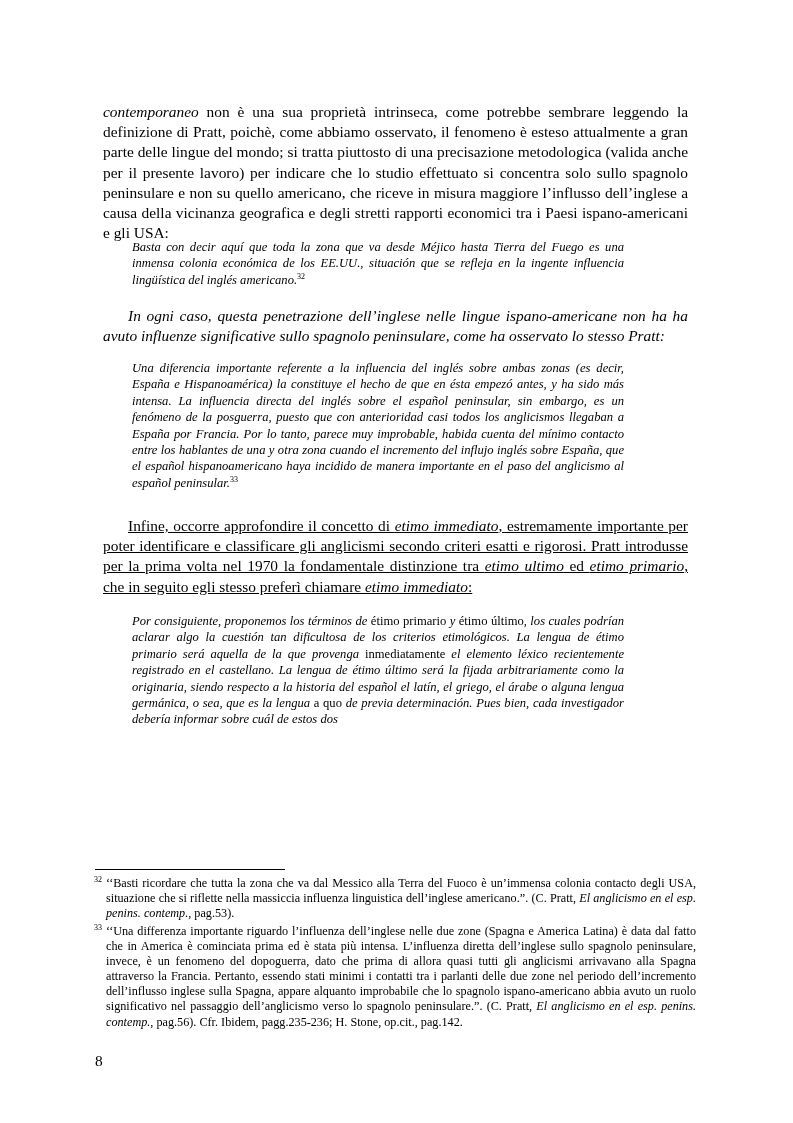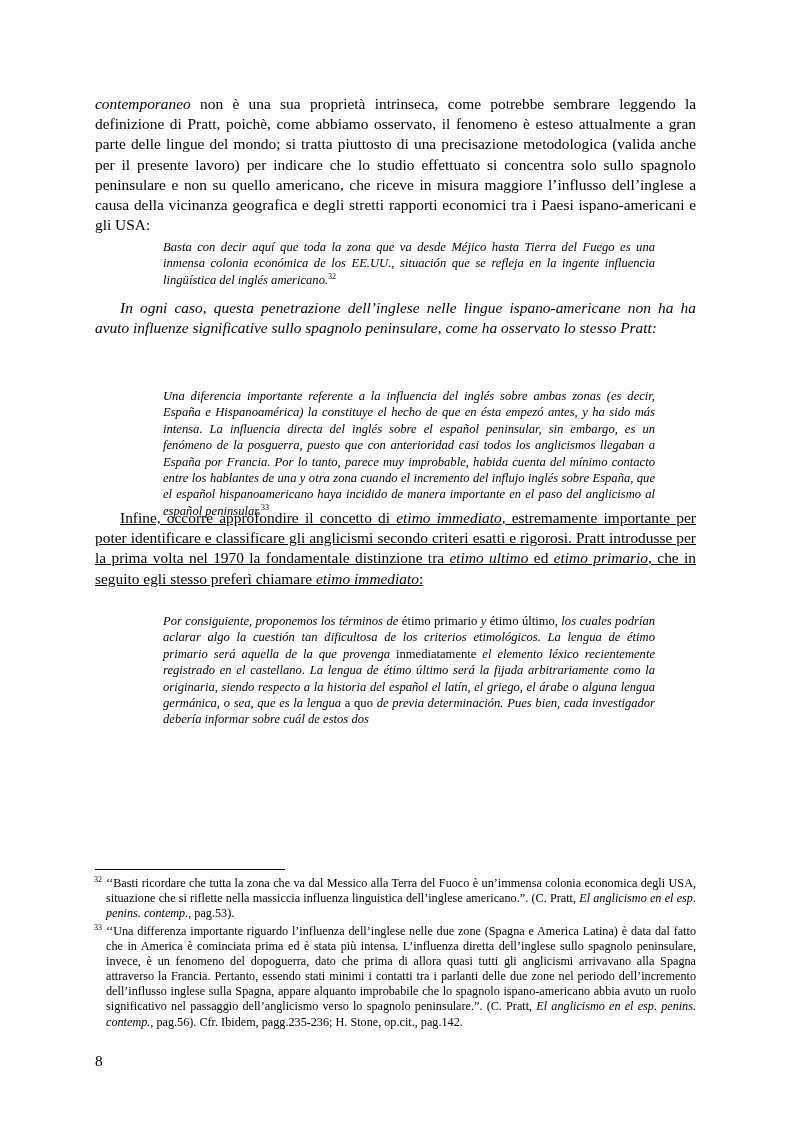--- a/index.html
+++ b/index.html
@@ -1,23 +1,23 @@
 <!DOCTYPE html>
 <html><head>
 <meta charset="utf-8">
 <style>
   html, body { margin: 0; padding: 0; background: #ffffff; }
   body { width: 793px; height: 1123px; position: relative; overflow: hidden;
          font-family: "Liberation Serif", serif; color: #000; }
   .body-text { position: absolute; left: 95px; width: 601px; font-size: 15.4px;
                line-height: 20.2px; text-align: justify; }
-  .body-text p { margin: 0; }
+  .body-text p { margin: 8px; }
   .indent { text-indent: 25px; }
   .quote { position: absolute; left: 132px; width: 492px; font-size: 12.6px;
-           line-height: 16.4px; font-style: italic; text-align: justify; margin-left: 31px; }
+           line-height: 16.4px; font-style: italic; text-align: justify; }
   .quote p { margin: 0; }
   .up { font-style: normal; }
   sup { font-size: 8px; line-height: 0; vertical-align: 5px; font-style: normal; }
   .rule { position: absolute; left: 95px; top: 869px; width: 190px; height: 0;
           border-top: 1px solid #000; }
   .fn { position: absolute; left: 95px; width: 601px; font-size: 12.2px;
         line-height: 15.1px; text-align: justify; }
   .fn .num { position: absolute; left: -1px; top: -4px; font-size: 8px; }
   .fn .txt { padding-left: 11px; display: block; }
   .page-num { position: absolute; left: 95px; top: 1052px; font-size: 15.4px; }
@@ -30,37 +30,37 @@
 </div>
 
 <div class="quote" style="top:239px;">
   <p><span>Basta con decir aquí que toda la zona que va desde Méjico hasta Tierra del Fuego es una inmensa colonia económica de los EE.UU., situación que se refleja en la ingente influencia lingüística del inglés americano.</span><sup>32</sup></p>
 </div>
 
 <div class="body-text" style="top:298px;font-style:italic;">
   <p class="indent">In ogni caso, questa penetrazione dell’inglese nelle lingue ispano-americane non ha ha avuto influenze significative sullo spagnolo peninsulare, come ha osservato lo stesso Pratt:</p>
 </div>
 
-<div class="quote" style="top:388px;">
+<div class="quote" style="top:360px;">
   <p><span>Una diferencia importante referente a la influencia del inglés sobre ambas zonas (es decir, España e Hispanoamérica) la constituye el hecho de que en ésta empezó antes, y ha sido más intensa. La influencia directa del inglés sobre el español peninsular, sin embargo, es un fenómeno de la posguerra, puesto que con anterioridad casi todos los anglicismos llegaban a España por Francia. Por lo tanto, parece muy improbable, habida cuenta del mínimo contacto entre los hablantes de una y otra zona cuando el incremento del influjo inglés sobre España, que el español hispanoamericano haya incidido de manera importante en el paso del anglicismo al español peninsular.</span><sup>33</sup></p>
 </div>
 
 <div class="body-text" style="top:508px;text-decoration:underline;">
   <p class="indent"><span>Infine, occorre approfondire il concetto di </span><i>etimo immediato</i><span>, estremamente importante per poter identificare e classificare gli anglicismi secondo criteri esatti e rigorosi. Pratt introdusse per la prima volta nel 1970 la fondamentale distinzione tra </span><i>etimo ultimo</i><span> ed </span><i>etimo primario</i><span>, che in seguito egli stesso preferì chiamare </span><i>etimo immediato</i><span>:</span></p>
 </div>
 
 <div class="quote" style="top:613px;">
   <p><span>Por consiguiente, proponemos los términos de </span><span class="up">étimo primario</span><span> y </span><span class="up">étimo último</span><span>, los cuales podrían aclarar algo la cuestión tan dificultosa de los criterios etimológicos. La lengua de étimo primario será aquella de la que provenga </span><span class="up">inmediatamente</span><span> el elemento léxico recientemente registrado en el castellano. La lengua de étimo último será la fijada arbitrariamente como la originaria, siendo respecto a la historia del español el latín, el griego, el árabe o alguna lengua germánica, o sea, que es la lengua </span><span class="up">a quo</span><span> de previa determinación. Pues bien, cada investigador debería informar sobre cuál de estos dos</span></p>
 </div>
 
 <div class="rule"></div>
 
 <div class="fn" style="top:876px;">
   <span class="num">32</span>
-  <span class="txt"><span>‘‘Basti ricordare che tutta la zona che va dal Messico alla Terra del Fuoco è un’immensa colonia economica degli USA, situazione che si riflette nella massiccia influenza linguistica dell’inglese americano.”. (C. Pratt, </span><i>El anglicismo en el esp. penins. contemp.</i><span>, pag.53).</span></span>
+  <span class="txt"><span>‘‘Basti ricordare che tutta la zona che va dal Messico alla Terra del Fuoco è un’immensa colonia contacto degli USA, situazione che si riflette nella massiccia influenza linguistica dell’inglese americano.”. (C. Pratt, </span><i>El anglicismo en el esp. penins. contemp.</i><span>, pag.53).</span></span>
 </div>
 
 <div class="fn" style="top:924px;">
   <span class="num">33</span>
   <span class="txt"><span>‘‘Una differenza importante riguardo l’influenza dell’inglese nelle due zone (Spagna e America Latina) è data dal fatto che in America è cominciata prima ed è stata più intensa. L’influenza diretta dell’inglese sullo spagnolo peninsulare, invece, è un fenomeno del dopoguerra, dato che prima di allora quasi tutti gli anglicismi arrivavano alla Spagna attraverso la Francia. Pertanto, essendo stati minimi i contatti tra i parlanti delle due zone nel periodo dell’incremento dell’influsso inglese sulla Spagna, appare alquanto improbabile che lo spagnolo ispano-americano abbia avuto un ruolo significativo nel passaggio dell’anglicismo verso lo spagnolo peninsulare.”. (C. Pratt, </span><i>El anglicismo en el esp. penins. contemp.</i><span>, pag.56). Cfr. Ibidem, pagg.235-236; H. Stone, op.cit., pag.142.</span></span>
 </div>
 
 <div class="page-num">8</div>
 
 </body></html>

